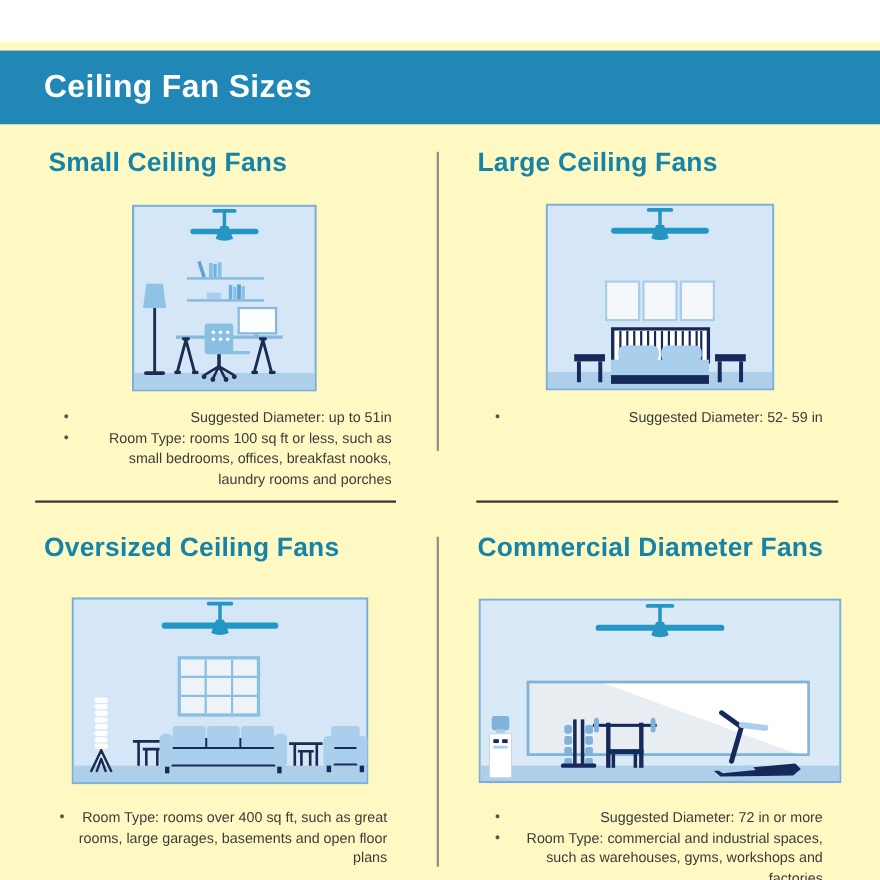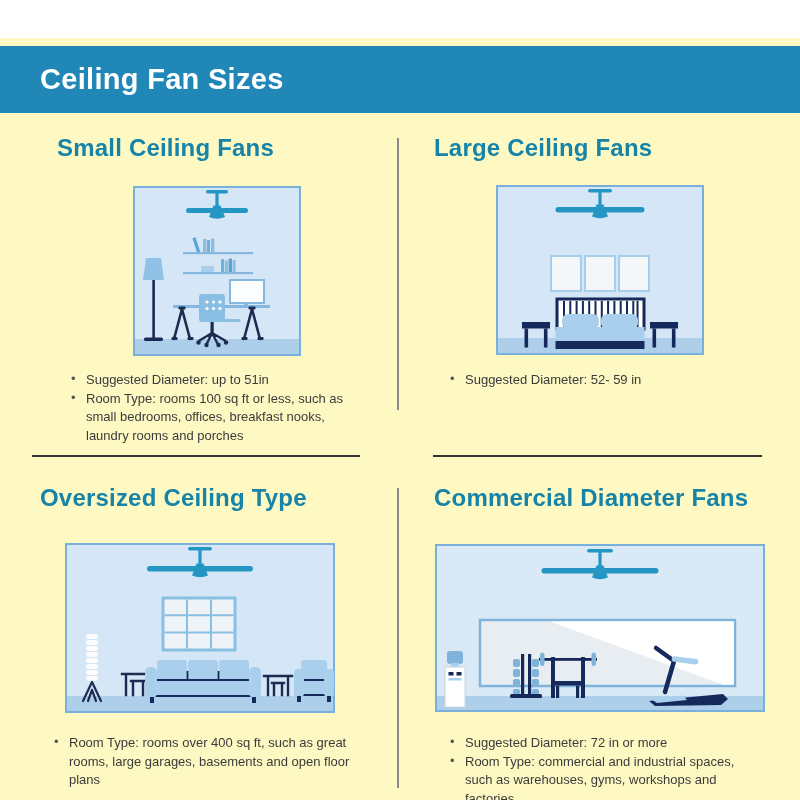--- a/index.html
+++ b/index.html
@@ -10,41 +10,41 @@
   }
   
   .header-bar {
     position:absolute; left:0; top:8px; width:800px; height:67px;
     background:#2187b7; display:flex; align-items:center; padding-left:40px;
   }
   .header-bar h1 { color:#ffffff; font-size:29px; font-weight:bold; letter-spacing:.3px; }
 
   
   .quad { position:absolute; width:400px; }
-  .q1 { left:17px;   top:84px;  height:334px; }
+  .q1 { left:4px;   top:84px;  height:334px; }
   .q2 { left:400px;top:84px; height:334px; }
   .q3 { left:0;   top:432px; height:368px; }
   .q4 { left:400px;top:432px;height:368px; }
 
   .quad h2 { position:absolute; font-size:24px; font-weight:bold; color:#1683a8; letter-spacing:.2px; }
   .q1 h2, .q3 h2 { left:40px; }
   .q2 h2, .q4 h2 { left:34px; }
   .q1 h2, .q2 h2 { top:12px; }
   .q3 h2, .q4 h2 { top:14px; }
 
   .illo { position:absolute; left:50%; transform:translateX(-50%); }
   .q1 .illo { top:64px; } .q2 .illo { top:63px; }
   .q3 .illo { top:73px; } .q4 .illo { top:74px; }
 
   .bullets { position:absolute; list-style:none; font-size:13px; line-height:1.44; color:#3b3b3b; width:300px; }
   .q1 .bullets { left:52px; top:249px; }
   .q2 .bullets { left:48px; top:249px; }
   .q3 .bullets { left:52px; top:264px; }
   .q4 .bullets { left:48px; top:264px; }
-  .bullets li { position:relative; padding-left:17px; }
+  .bullets li { position:relative; padding-left:17px;text-align:right; }
   .bullets li::before { content:"\2022"; position:absolute; left:2px; top:-1px; color:#555; }
 
   
   .hdiv { position:absolute; height:2px; background:#333333; }
   .hdiv-left  { left:32px;  top:417px; width:328px; }
   .hdiv-right { left:433px; top:417px; width:329px; }
   .vdiv { position:absolute; width:2px; background:#8c8c8c; left:397px; }
   .vdiv-top    { top:100px; height:272px; }
   .vdiv-bottom { top:450px; height:300px; }
 </style>
@@ -184,21 +184,21 @@
         <rect x="175.9" y="143.5" width="3.6" height="19"></rect>
       </g>
     </svg>
 
     <ul class="bullets">
       <li>Suggested Diameter: 52- 59 in</li>
     </ul>
   </div>
 
   <div class="quad q3">
-    <h2>Oversized Ceiling Type</h2>
+    <h2>Oversized Ceiling Fans</h2>
 
     <svg class="illo" width="270" height="170" viewBox="0 0 270 170">
       <rect x="1" y="1" width="268" height="168" fill="#d5e7f6" stroke="#79afd8" stroke-width="2"></rect>
       <rect x="2" y="153" width="266" height="15" fill="#aecfe9"></rect>
 
       <g fill="#2496c4">
         <rect x="123" y="4" width="24" height="3.5" rx="1.7"></rect>
         <rect x="133.4" y="6" width="3.2" height="17"></rect>
         <rect x="82" y="23" width="106" height="5.5" rx="2.7"></rect>
         <path d="M127,32.5 Q135,36 143,32.5 L138.5,20.5 L131.5,20.5 Z"></path>

